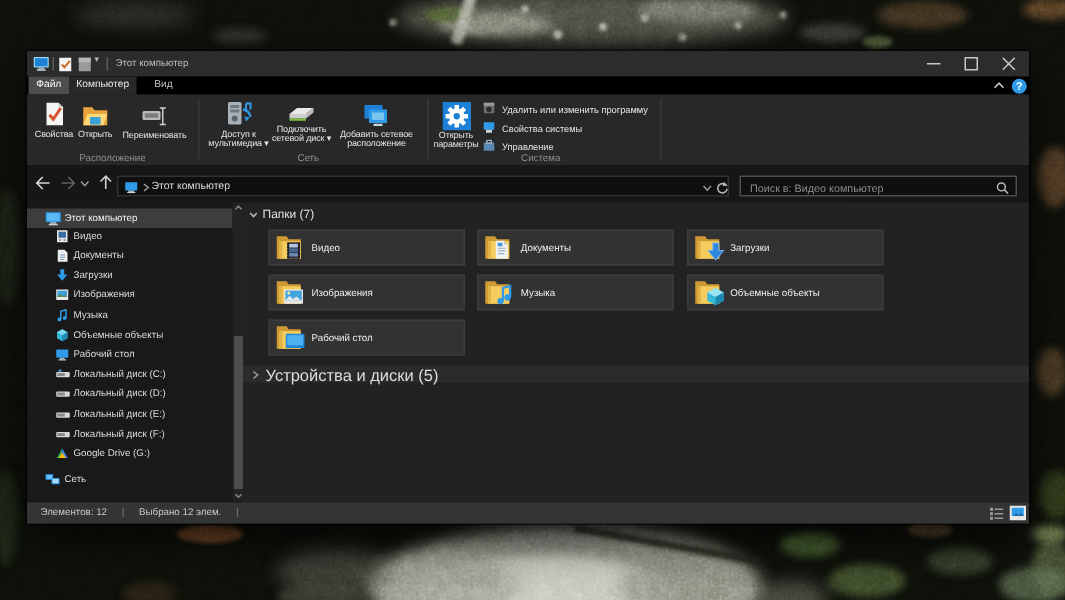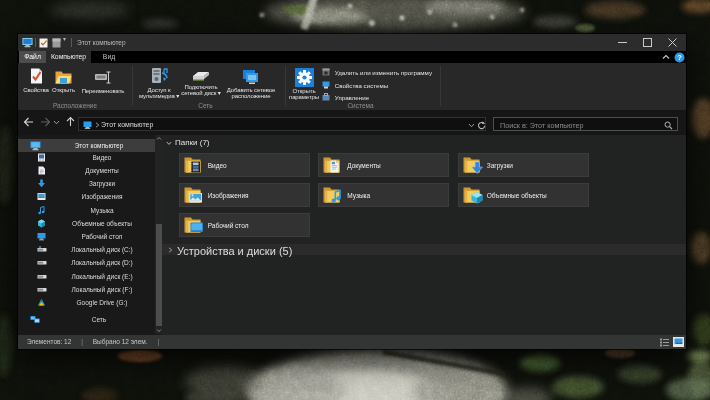--- a/index.html
+++ b/index.html
@@ -19,21 +19,21 @@
 #ribbon{position:absolute;left:0;top:29px;width:668px;height:47px;background:#282828;}
 .rsep{position:absolute;top:3px;width:1px;height:40px;background:#383838;}
 .rlbl{position:absolute;font-size:6.5px;color:#8f8f8f;text-align:center;bottom:1px;}
 .rbtn{position:absolute;top:0;text-align:center;font-size:6px;letter-spacing:-0.1px;color:#e4e4e4;line-height:6.4px;white-space:nowrap;}
 .rbtn .ic{display:block;margin:0 auto;}
 .srow{position:absolute;font-size:6.2px;color:#e4e4e4;white-space:nowrap;}
 
 #addr{position:absolute;left:0;top:76px;width:668px;height:25px;background:#161616;}
 .abox{position:absolute;top:7px;height:14px;background:#0f0f0f;border:1px solid #313131;}
 
-#main{position:absolute;left:0;top:101px;width:544px;height:200px;background:#212222;text-align:center;}
+#main{position:absolute;left:0;top:101px;width:544px;height:200px;background:#212222;}
 #nav{position:absolute;left:0;top:0;width:144px;height:200px;background:#191919;}
 .nrow{position:absolute;left:0;width:137px;height:13px;font-size:6.5px;color:#dcdcdc;line-height:13px;white-space:nowrap;}
 .nrow .nic{position:absolute;top:2px;}
 #content{position:absolute;left:144px;top:0;width:524px;height:200px;background:#212222;}
 .tile{position:absolute;width:131px;height:24px;background:#323233;outline:1px solid #3c3c3d;outline-offset:-1px;}
 .tile .tlbl{position:absolute;left:29px;top:8.5px;font-size:6.5px;color:#efefef;white-space:nowrap;}
 .tile svg{position:absolute;left:3px;top:2px;}
 
 #status{position:absolute;left:0;top:301px;width:668px;height:14px;background:#333434;color:#c8c8c8;font-size:6.5px;line-height:14px;}
 </style>
@@ -278,21 +278,21 @@
       <div class="abs" style="left:22px;top:3px;font-size:7px;color:#dcdcdc;">Этот компьютер</div>
       <svg class="abs" style="left:389px;top:4.5px" width="7" height="5">
             <path d="M1 1 L3.5 3.8 L6 1" stroke="#9a9a9a" stroke-width="1" fill="none"></path>
           </svg>
       <svg class="abs" style="left:398px;top:2.5px" width="9" height="9" viewBox="0 0 9 9">
             <path d="M7.3 3 a3.1 3.1 0 1 0 0.4 1.8" stroke="#b5b5b5" stroke-width="1.1" fill="none"></path>
             <path d="M5.6 0.2 l2.4 2.4 l-3.2 0.4 z" fill="#b5b5b5"></path>
           </svg>
     </div>
     <div class="abox" style="left:475px;width:185px;border-color:#4f4f4f;">
-      <div class="abs" style="left:6px;top:2.5px;font-size:7.2px;color:#8c8c8c;">Поиск в: Этот компьютер</div>
+      <div class="abs" style="left:6px;top:2.5px;font-size:7.2px;color:#8c8c8c;">Поиск в: Видео компьютер</div>
       <svg class="abs" style="left:170px;top:2.5px" width="9" height="9" viewBox="0 0 9 9">
             <circle cx="3.6" cy="3.6" r="2.6" stroke="#b5b5b5" stroke-width="1" fill="none"></circle>
             <path d="M5.6 5.6 L8 8" stroke="#b5b5b5" stroke-width="1.1"></path>
           </svg>
     </div>
   </div>
 
   <div id="main">
     <div id="nav">
       <div class="nrow" style="top:3.5px;background:#3d3d3e;color:#f0f0f0;width:137px;">

